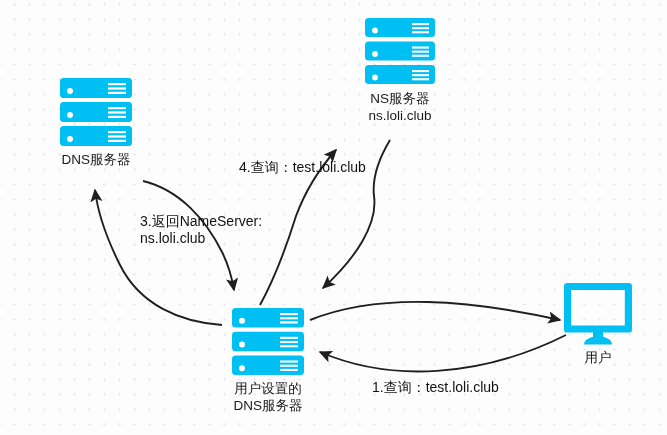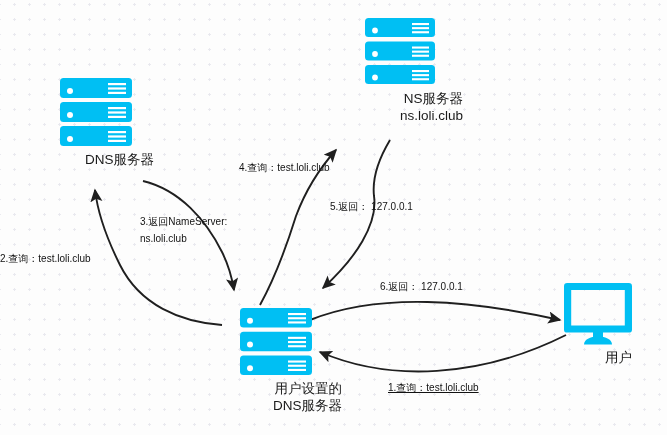--- a/index.html
+++ b/index.html
@@ -26,30 +26,30 @@
     height: 435px;
     pointer-events: none;
   }
   .node {
     position: absolute;
   }
   .node-icon {
     display: block;
   }
   .node-label {
-    text-align: right;
+    text-align: center;
     color: #1a1a1a;
     font-size: 13.5px;
     line-height: 17px;
     white-space: nowrap;
   }
   .edge-label {
     position: absolute;
     color: #121212;
-    font-size: 10px;
+    font-size: 14px;
     line-height: 17px;
     white-space: nowrap;
     letter-spacing: 0px;
   }
   .edge-label.two-line {
     text-align: center;
     white-space: normal;
   }
 </style>
 </head>
@@ -125,21 +125,21 @@
         <rect x="47" y="56.1" width="17" height="2.1"></rect>
         <rect x="47" y="60.2" width="17" height="2.1"></rect>
       </g>
     </svg>
     <div class="node-label" style="margin-top:6px; margin-left:-28px; width:126px;">
       <div>NS服务器</div>
       <div>ns.loli.club</div>
     </div>
   </div>
 
-  <div class="node" style="left:240px; top:308px; width:72px;">
+  <div class="node" style="left:232px; top:308px; width:72px;">
     <svg class="node-icon" width="72" height="67" viewBox="0 0 72 67" xmlns="http://www.w3.org/2000/svg">
       <g fill="#00bff3">
         <rect x="0" y="0" width="72" height="19.5" rx="3.5"></rect>
         <rect x="0" y="23.8" width="72" height="19.5" rx="3.5"></rect>
         <rect x="0" y="47.5" width="72" height="19.5" rx="3.5"></rect>
       </g>
       <g fill="#ffffff">
         <circle cx="10" cy="12.8" r="3"></circle>
         <circle cx="10" cy="36.6" r="3"></circle>
         <circle cx="10" cy="60.3" r="3"></circle>
@@ -166,38 +166,29 @@
         <path d="M3.2,0 h61.6 a3.2,3.2 0 0 1 3.2,3.2 v43.2 a3.2,3.2 0 0 1 -3.2,3.2 h-61.6 a3.2,3.2 0 0 1 -3.2,-3.2 v-43.2 a3.2,3.2 0 0 1 3.2,-3.2 Z M7.2,7 h53.6 v35.6 h-53.6 Z" fill-rule="evenodd"></path>
         <rect x="29" y="48" width="10" height="6"></rect>
         <path d="M20,61.6 C20,56.4 26,53.4 34,53.4 C42,53.4 48,56.4 48,61.6 Z"></path>
       </g>
     </svg>
     <div class="node-label" style="margin-top:4px; width:68px;">
       <div>用户</div>
     </div>
   </div>
 
-  <div class="edge-label" style="left:0px; top:250px;">
-    <span>2.查询：test.loli.club</span>
-  </div>
 
   <div class="edge-label two-line" style="left:140px; top:213px; width:190px; text-align:left;">
     <div>3.返回NameServer:</div>
     <div>ns.loli.club</div>
   </div>
 
   <div class="edge-label" style="left:239px; top:159px;">
     <span>4.查询：test.loli.club</span>
   </div>
 
-  <div class="edge-label" style="left:330px; top:198px;">
-    <span>5.返回： 127.0.0.1</span>
-  </div>
 
-  <div class="edge-label" style="left:380px; top:278px;">
-    <span>6.返回： 127.0.0.1</span>
-  </div>
 
-  <div class="edge-label" style="left:388px; top:379px;text-decoration:underline;">
+  <div class="edge-label" style="left:372px; top:379px;">
     <span>1.查询：test.loli.club</span>
   </div>
 
 </div>
 
 </body></html>

